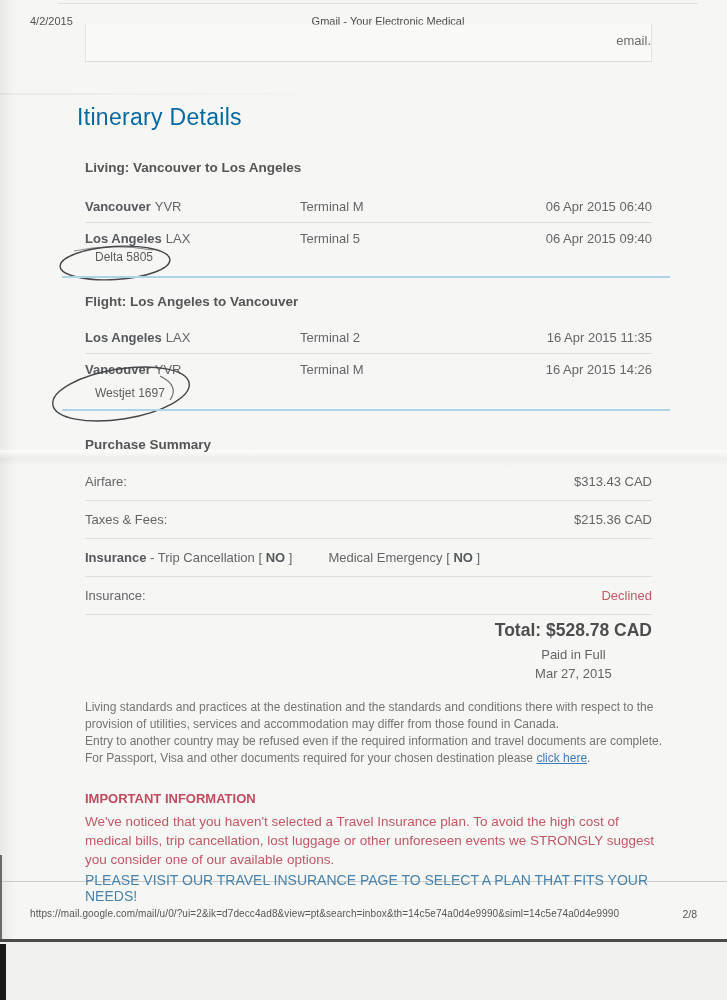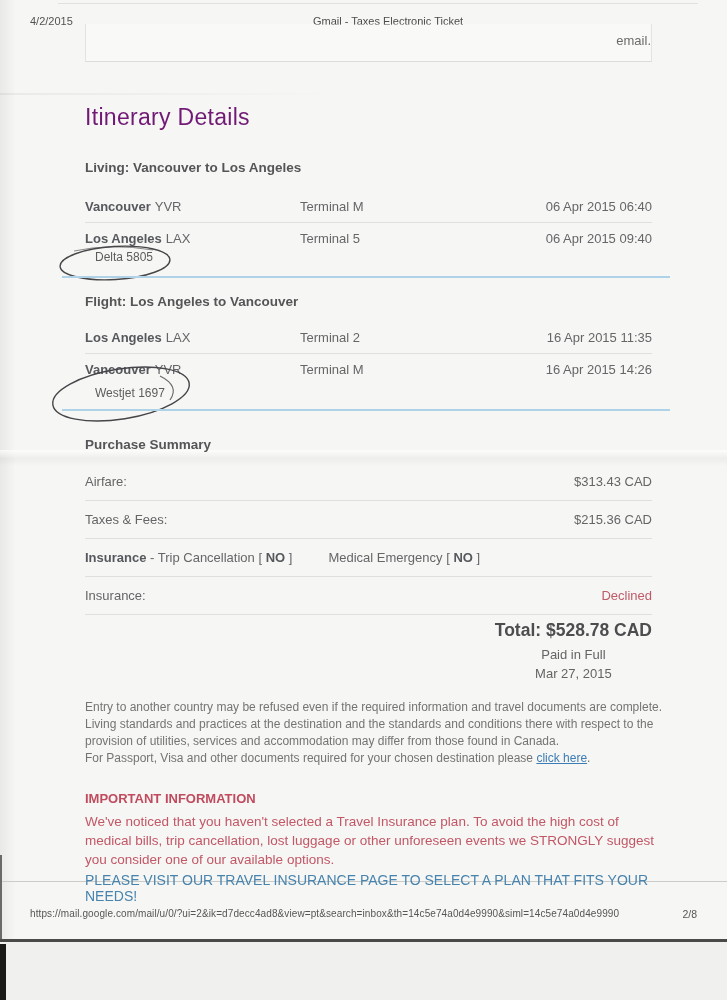--- a/index.html
+++ b/index.html
@@ -34,22 +34,22 @@
     font-size:11px; color:#4c4c4c; }
   .print-url { position:absolute; left:30px; top:908px; font-size:10px; color:#565656; letter-spacing:0.1px; }
   .print-page-num { position:absolute; right:30px; top:908px; font-size:10.5px; color:#565656; }
 
   
   .email-box { position:absolute; left:85px; top:24px; width:567px; height:38px;
     border-left:1px solid #e3e3e1; border-right:1px solid #e3e3e1; border-bottom:1px solid #dcdcda;
     padding:9px 0 0 11px; font-size:13px; color:#6b6b6b; background:rgba(255,255,255,0.35);text-align:right; }
 
   
-  .itinerary-heading { position:absolute; left:85px; top:104px; font-size:23px;
-    font-weight:400; color:#701a75; letter-spacing:0.3px; }
+  .itinerary-heading { position:absolute; left:77px; top:104px; font-size:23px;
+    font-weight:400; color:#0369a1; letter-spacing:0.3px; }
   .flight-title { position:absolute; left:85px; font-size:13.5px; font-weight:bold; color:#555557; }
   .flight-title.f1 { top:160px; }
   .flight-title.f2 { top:294px; }
 
   .seg-table { position:absolute; left:85px; width:567px; }
   .seg-table.t1 { top:191px; }
   .seg-table.t2 { top:322px; }
   .seg-row { display:flex; align-items:center; height:31px; font-size:13px; color:#646668; }
   .seg-row + .seg-row { border-top:1px solid #dfdfdd; }
   .seg-city { width:215px; }
@@ -101,21 +101,21 @@
 <div class="scan-left-shadow"></div>
 <div class="scan-top-edge"></div>
 <div class="scan-crease-1"></div>
 <div class="scan-crease-2"></div>
 <div class="scan-crease-3"></div>
 <div class="scan-left-line"></div>
 <div class="scan-bottom-band"></div>
 <div class="scan-below-page"></div>
 <div class="scan-corner-black"></div>
 
-<div class="print-title">Gmail - Taxes Electronic Ticket</div>
+<div class="print-title">Gmail - Your Electronic Medical</div>
 <div class="print-date">4/2/2015</div>
 
 <div class="email-box">
   <span>email.</span>
 </div>
 
 <div class="itinerary-heading">Itinerary Details</div>
 
 <div class="flight-title f1">Living: Vancouver to Los Angeles</div>
 <div class="seg-table t1">
@@ -177,22 +177,22 @@
   </div>
 </div>
 
 <div class="total-block">
   <div class="total-line">Total: $528.78 CAD</div>
   <div class="total-paid">Paid in Full</div>
   <div class="total-date">Mar 27, 2015</div>
 </div>
 
 <div class="notices">
+  <p>Living standards and practices at the destination and the standards and conditions there with respect to the provision of utilities, services and accommodation may differ from those found in Canada.</p>
   <p>Entry to another country may be refused even if the required information and travel documents are complete.</p>
-  <p>Living standards and practices at the destination and the standards and conditions there with respect to the provision of utilities, services and accommodation may differ from those found in Canada.</p>
   <p><span>For Passport, Visa and other documents required for your chosen destination please </span><a href="#">click here</a><span>.</span></p>
 </div>
 
 <div class="important">
   <div class="important-heading">IMPORTANT INFORMATION</div>
   <div class="important-body">We've noticed that you haven't selected a Travel Insurance plan. To avoid the high cost of medical bills, trip cancellation, lost luggage or other unforeseen events we STRONGLY suggest you consider one of our available options.</div>
   <div class="important-cta">PLEASE VISIT OUR TRAVEL INSURANCE PAGE TO SELECT A PLAN THAT FITS YOUR NEEDS!</div>
 </div>
 
 <div class="print-url">https://mail.google.com/mail/u/0/?ui=2&amp;ik=d7decc4ad8&amp;view=pt&amp;search=inbox&amp;th=14c5e74a0d4e9990&amp;siml=14c5e74a0d4e9990</div>

